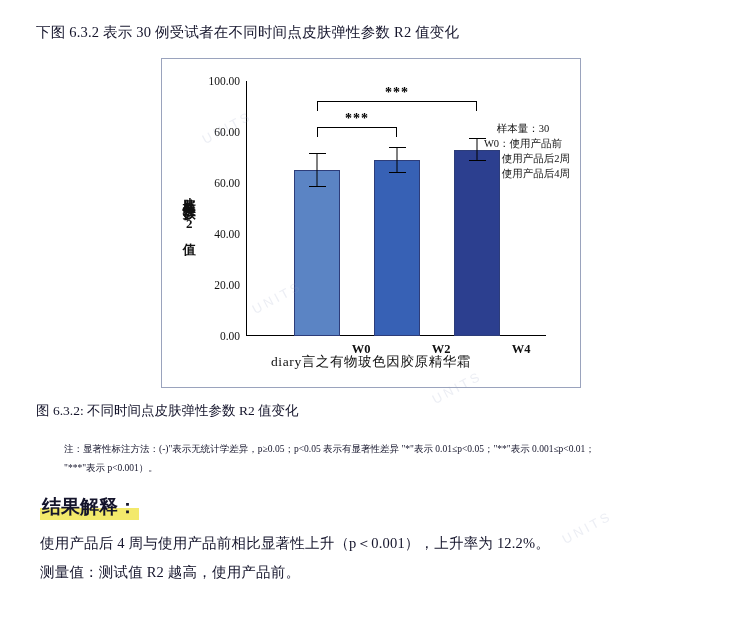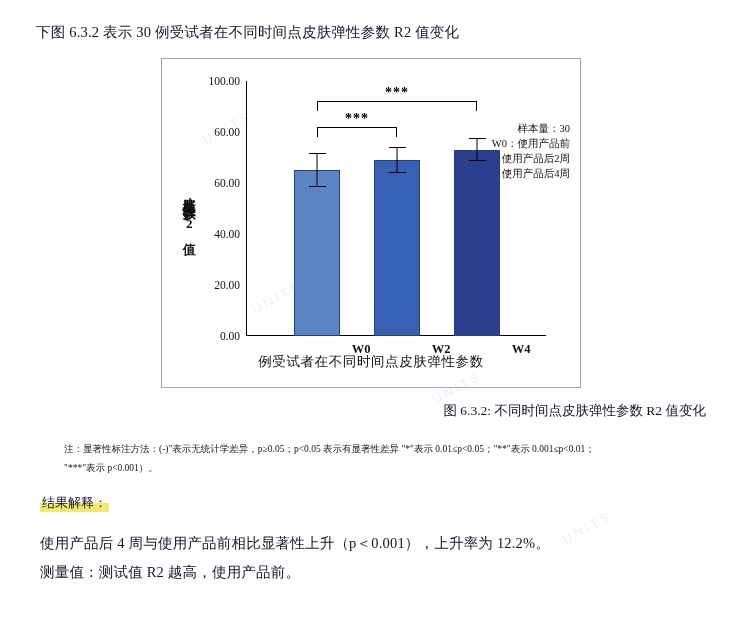--- a/index.html
+++ b/index.html
@@ -158,52 +158,52 @@
   }
 
   
   .legend {
     position: absolute;
     right: 10px;
     top: 62px;
     font-size: 10.5px;
     line-height: 1.45;
     color: #111;
-    text-align: right;
+    text-align: center;
     white-space: nowrap;
   }
 
   .x-caption {
     position: absolute;
     left: 0; right: 0;
     bottom: 16px;
     text-align: center;
     font-size: 13.5px;
     color: #111;
     letter-spacing: 0.6px;
   }
 
   .fig-caption {
     margin: 14px auto 0 auto;
-    text-align: right;
+    text-align: left;
     font-size: 13.5px;
     color: #14142b;
   }
 
   .note {
     margin: 20px 0 0 28px;
     font-size: 9.5px;
     line-height: 2.0;
     color: #14142b;
   }
 
   .result-title {
-    margin: 16px 0 12px 4px;
-    font-size: 13px;
-    font-weight: 400;
+    margin: 16px 0 4px 4px;
+    font-size: 19px;
+    font-weight: 700;
     color: #14142b;
     display: inline-block;
     background: linear-gradient(to top, #f3e96b 48%, transparent 48%);
     padding: 0 2px;
   }
   .result-line {
     margin: 10px 0 0 4px;
     font-size: 14.5px;
     color: #14142b;
     letter-spacing: 0.2px;
@@ -275,21 +275,21 @@
 
         <div class="sig" style="left:71px; width:80px; top:46px; height:10px;">
           <span class="stars">***</span>
         </div>
         <div class="sig" style="left:71px; width:160px; top:20px; height:10px;">
           <span class="stars">***</span>
         </div>
 
       </div>
 
-      <div class="x-caption">例受试者在不同时间点皮肤弹性参数</div>
+      <div class="x-caption">diary言之有物玻色因胶原精华霜</div>
     </div>
   </div>
 
   <div class="fig-caption">图 6.3.2: 不同时间点皮肤弹性参数 R2 值变化</div>
 
   <div class="note">
     <div>注：显著性标注方法：(-)"表示无统计学差异，p≥0.05；p&lt;0.05 表示有显著性差异 "*"表示 0.01≤p&lt;0.05；"**"表示 0.001≤p&lt;0.01；</div>
     <div>"***"表示 p&lt;0.001）。</div>
   </div>
 

